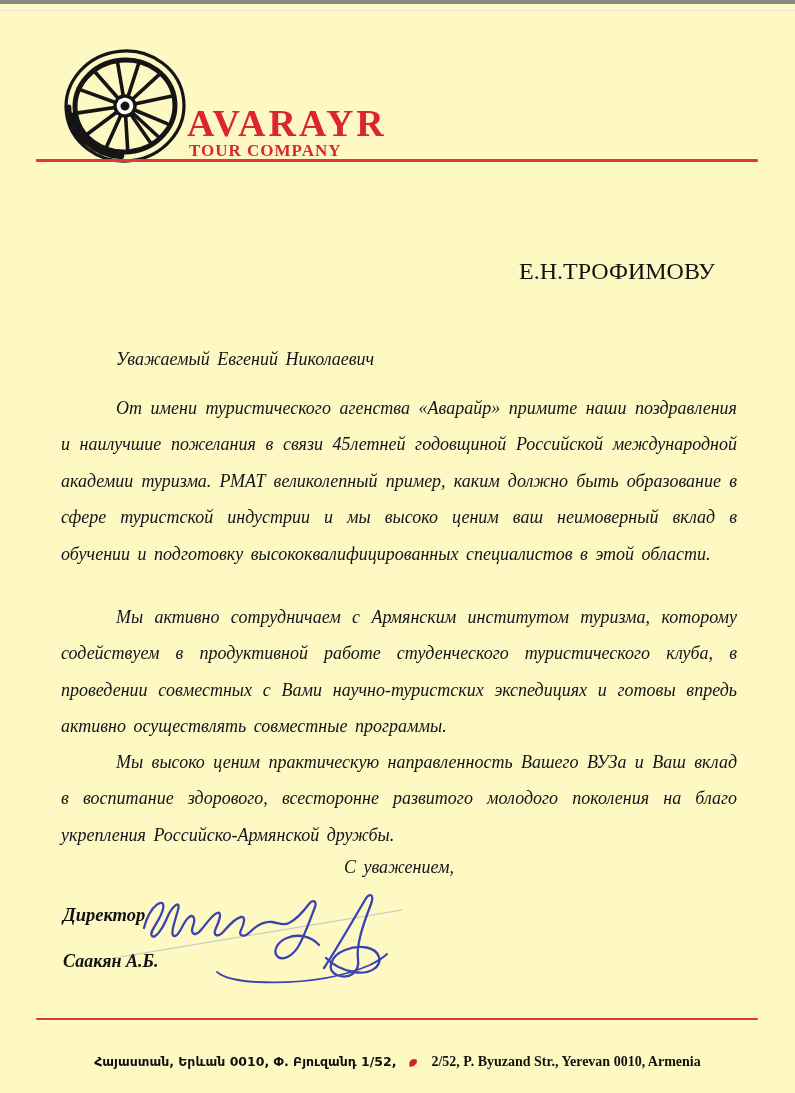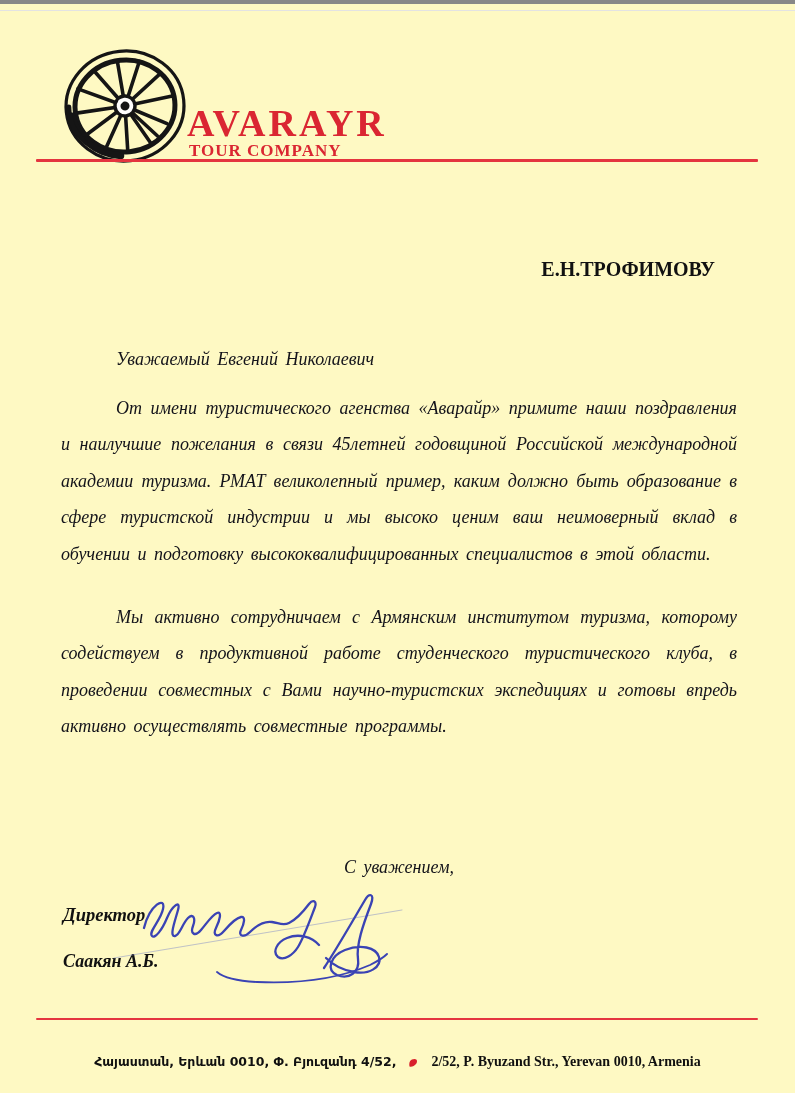--- a/index.html
+++ b/index.html
@@ -45,21 +45,21 @@
   
   .recipient {
     position: absolute; top: 189px; right: 80px; width: 520px;
     text-align: right;
     font-weight: bold; font-size: 17.5px; line-height: 24px;
     color: #111;
     white-space: pre-wrap;
   }
   .recipient-name {
     position: absolute; top: 254px; right: 80px;
-    font-weight: bold; font-size: 20px; color: #111;
+    font-weight: normal; font-size: 24px; color: #111;
   }
 
   
   .body-text {
     position: absolute; left: 61px; width: 676px;
     font-style: italic; font-size: 18px; line-height: 36.4px;
     color: #13131a;
     text-align: justify;
     word-spacing: 3px;
   }
@@ -140,20 +140,21 @@
 
   <div class="brand" style="color: rgb(218, 38, 50);">AVARAYR</div>
   <div class="brand-sub" style="color: rgb(218, 38, 50);">TOUR COMPANY</div>
   <div class="rule rule-header" style="background: rgb(228, 53, 63);"></div>
 
   <div class="recipient-name">Е.Н.ТРОФИМОВУ</div>
 
   <p class="body-text salutation">Уважаемый Евгений Николаевич</p>
   <p class="body-text para-1">От имени туристического агенства «Аварайр» примите наши поздравления и наилучшие пожелания в связи 45летней годовщиной Российской международной академии туризма. РМАТ великолепный пример, каким должно быть образование в сфере туристской индустрии и мы высоко ценим ваш неимоверный вклад в обучении и подготовку высококвалифицированных специалистов в этой области.</p>
   <p class="body-text para-2">Мы активно сотрудничаем с Армянским институтом туризма, которому содействуем в продуктивной работе студенческого туристического клуба, в проведении совместных с Вами научно-туристских экспедициях и готовы впредь активно осуществлять совместные программы.</p>
+  <p class="body-text para-3">Мы высоко ценим практическую направленность Вашего ВУЗа и Ваш вклад в воспитание здорового, всесторонне развитого молодого поколения на благо укрепления Российско-Армянской дружбы.</p>
   <p class="body-text closing">С уважением,</p>
 
   <div class="signer-title">Директор</div>
   <div class="signer-name">Саакян А.Б.</div>
 
   <svg class="signature" viewBox="0 0 295 118">
     <g fill="none" stroke-linecap="round" stroke-linejoin="round">
       <path d="M 2,78 L 290,30" stroke="#8b93c9" stroke-width="1" opacity="0.55"></path>
       <path d="M 32,48 C 38,24 54,16 51,29 C 49,40 36,52 40,56 C 43,59 50,50 55,38
                C 60,26 69,19 66,30 C 63,41 57,57 63,56 C 68,55 70,44 76,38
@@ -167,20 +168,20 @@
                C 248,92 237,100 225,95 C 214,90 218,76 233,70 C 248,64 264,67 267,77
                C 270,87 257,95 242,92 C 230,90 220,84 214,78" stroke="#3a43b4" stroke-width="2.3"></path>
       <path d="M 105,92 C 112,98 125,101 145,102 C 190,104 228,98 258,85 C 266,81 271,78 275,74" stroke="#3a43b4" stroke-width="1.9"></path>
     </g>
   </svg>
 
   <div class="rule rule-footer" style="background: rgb(228, 53, 63);"></div>
 
 
   <div class="footer-line2">
-    <span class="armenian">Հայաստան, Երևան 0010, Փ. Բյուզանդ 4/52,</span>
+    <span class="armenian">Հայաստան, Երևան 0010, Փ. Բյուզանդ 1/52,</span>
     <svg class="leaf-icon" viewBox="0 0 10 10">
       <path d="M 1.5,8.5 C 0.5,4 2.5,1 6.5,1 C 9.5,1 9.5,4 8,6 C 6.5,8 3.5,9.2 1.5,8.5 Z" fill="#d8202c"></path>
     </svg>
     <span>2/52, P. Byuzand Str., Yerevan 0010, Armenia</span>
   </div>
 
 </div>
 
 </body></html>

